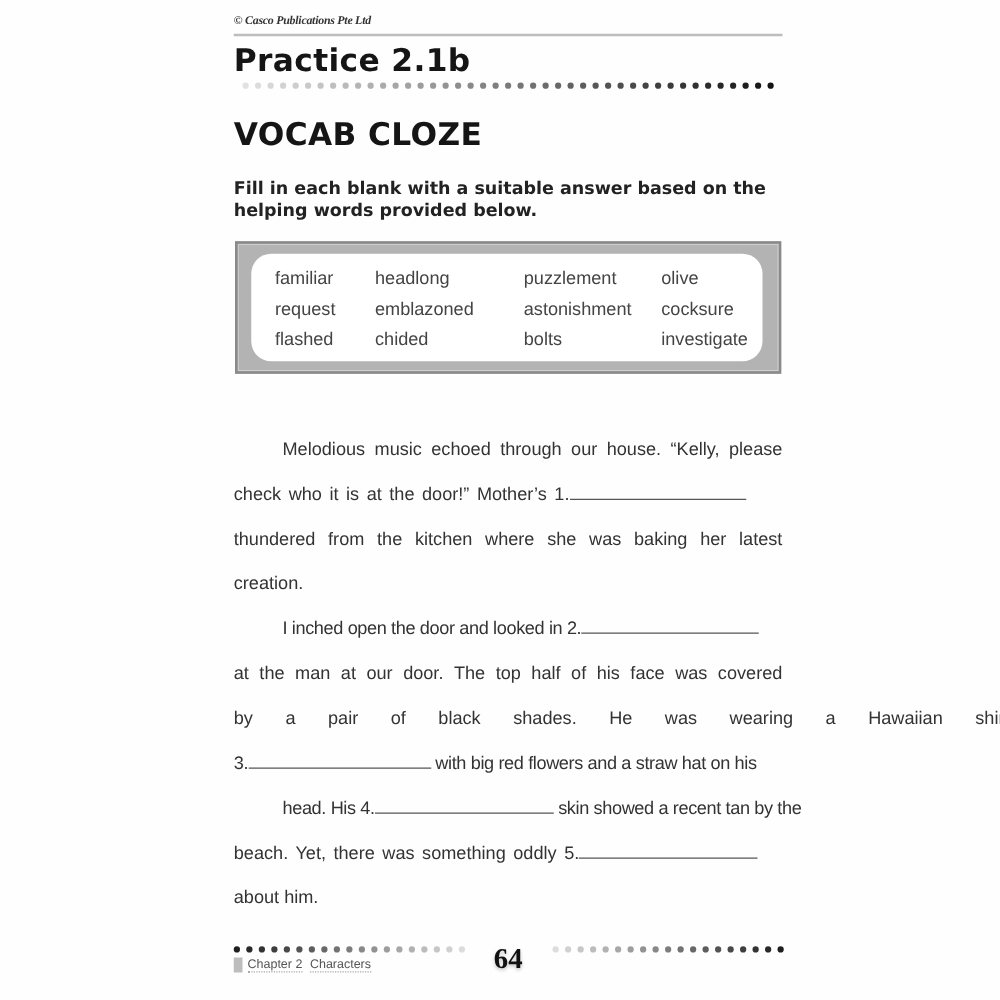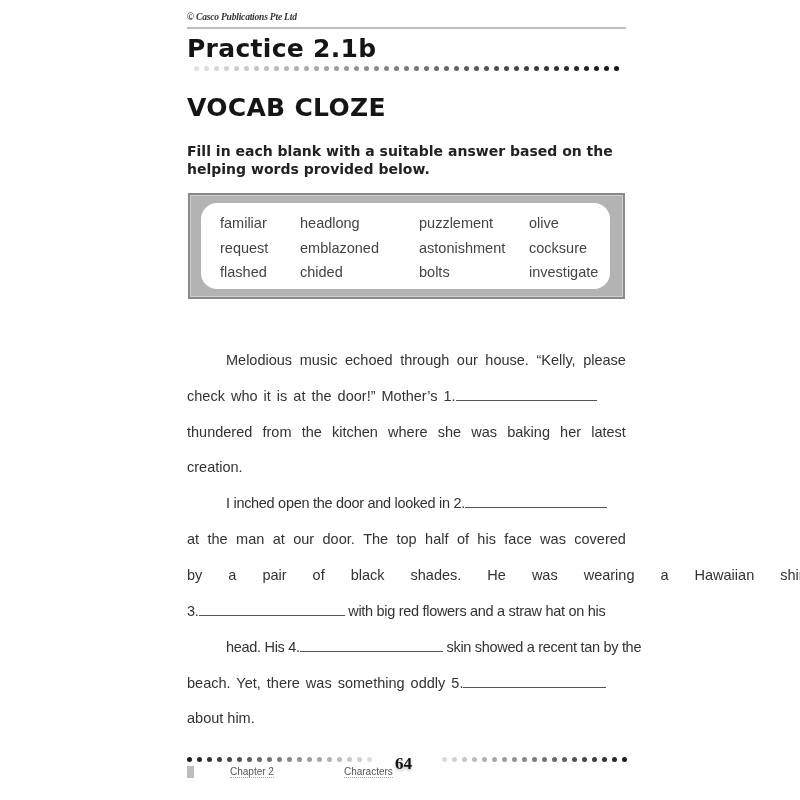--- a/index.html
+++ b/index.html
@@ -60,26 +60,26 @@
     white-space: nowrap; height: 20px; line-height: 20px;
   }
   .line.justify { display: flex; justify-content: space-between; }
   .line.indent { padding-left: 39px; }
   .blank { display: inline-block; border-bottom: 1px solid #555; height: 14px; vertical-align: baseline; }
 
   .footer-dots-left { left: 0; top: 757px; }
   .footer-dots-right { left: 255px; top: 757px; }
   .page-number {
     position: absolute; left: 208px; top: 754px;
-    font-family: "Liberation Serif", serif; font-weight: bold; font-size: 17px; color: #111;
+    font-family: "Liberation Serif", serif; font-weight: bold; font-size: 23px; color: #111;
     text-shadow: 0 2px 3px rgba(0,0,0,0.25);
   }
   .chapter-label {
     position: absolute; left: 0; top: 766px; height: 12px;
-    display: flex; align-items: flex-start; font-size: 10px; color: #555; gap: 32px;
+    display: flex; align-items: flex-start; font-size: 10px; color: #555;
   }
   .chapter-marker { width: 7px; height: 12px; background: #bdbdbd; margin-right: 4px; }
   .chapter-label span.txt { border-bottom: 1px dotted #aaa; line-height: 11px; }
   .chapter-label span.gap { display: inline-block; width: 6px; }
 </style>
 </head>
 <body>
 
 <div class="page">
 

